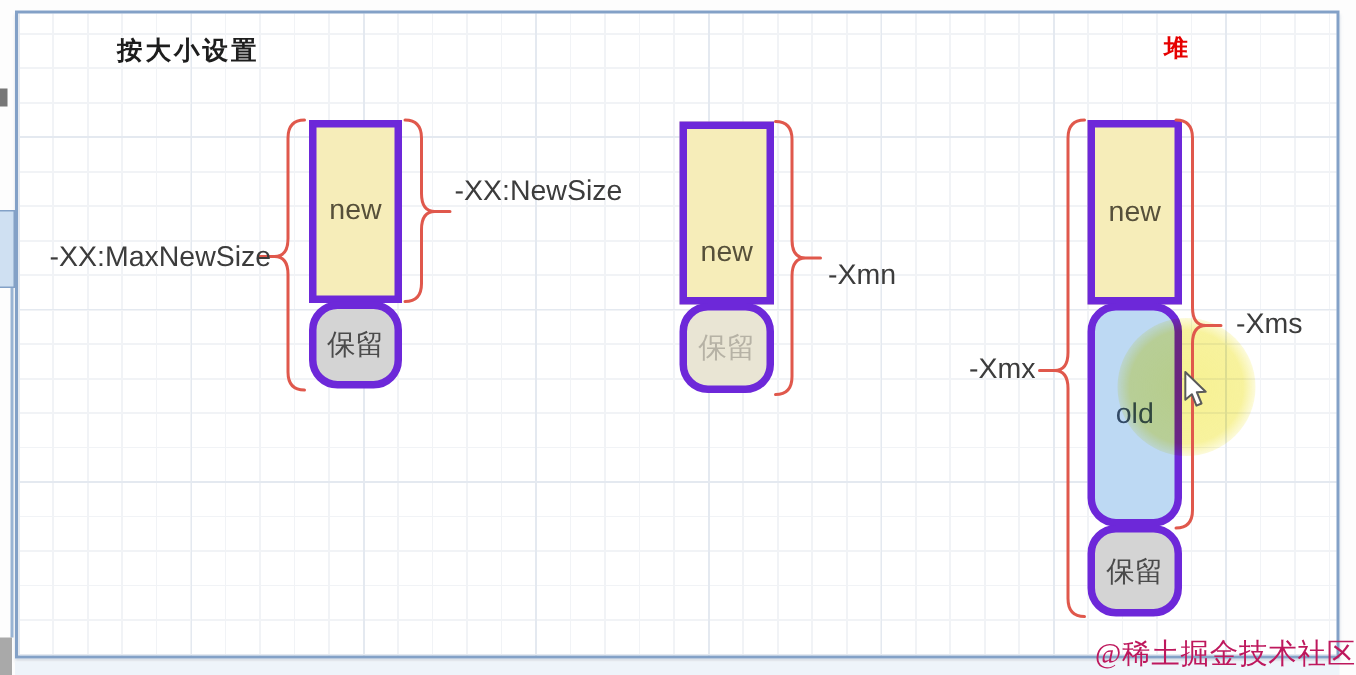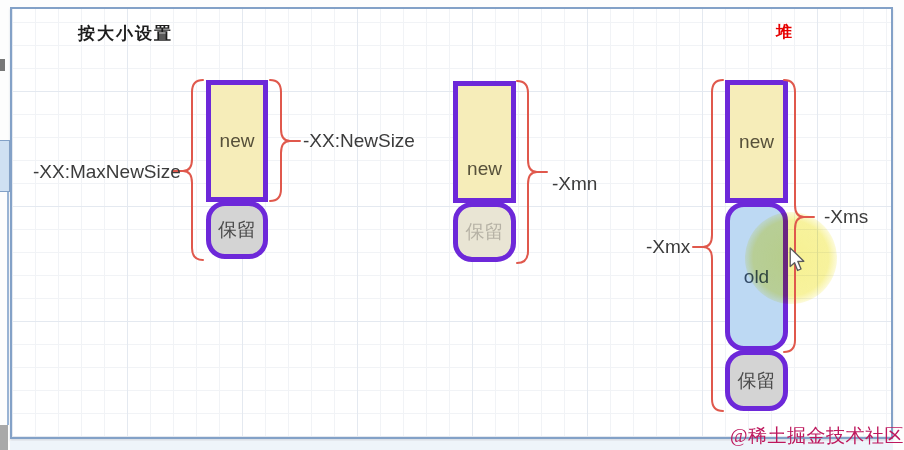--- a/index.html
+++ b/index.html
@@ -64,21 +64,21 @@
   #col-heap .seg-new{height:123px;}
   #col-heap .seg-old{height:149px;}
   #col-heap .seg-reserved{height:61px;}
 
   
   .ann{
     position:absolute;transform:translateY(-50%);
     font-size:19px;color:#3c3c3c;white-space:nowrap;
   }
   #ann-maxnewsize{left:33px;top:172px;}
-  #ann-newsize{left:303px;top:141px;}
+  #ann-newsize{left:303px;top:128px;}
   #ann-xmn{left:552px;top:184px;}
   #ann-xmx{left:646px;top:247px;}
   #ann-xms{left:824px;top:217px;}
 
   #braces{position:absolute;left:0;top:0;width:904px;height:450px;pointer-events:none;}
 
   
   #highlight{
     position:absolute;left:745px;top:212px;width:92px;height:92px;border-radius:50%;
     background:radial-gradient(circle, rgba(246,240,140,0.95) 0%, rgba(246,240,140,0.85) 58%, rgba(246,240,140,0) 78%);

